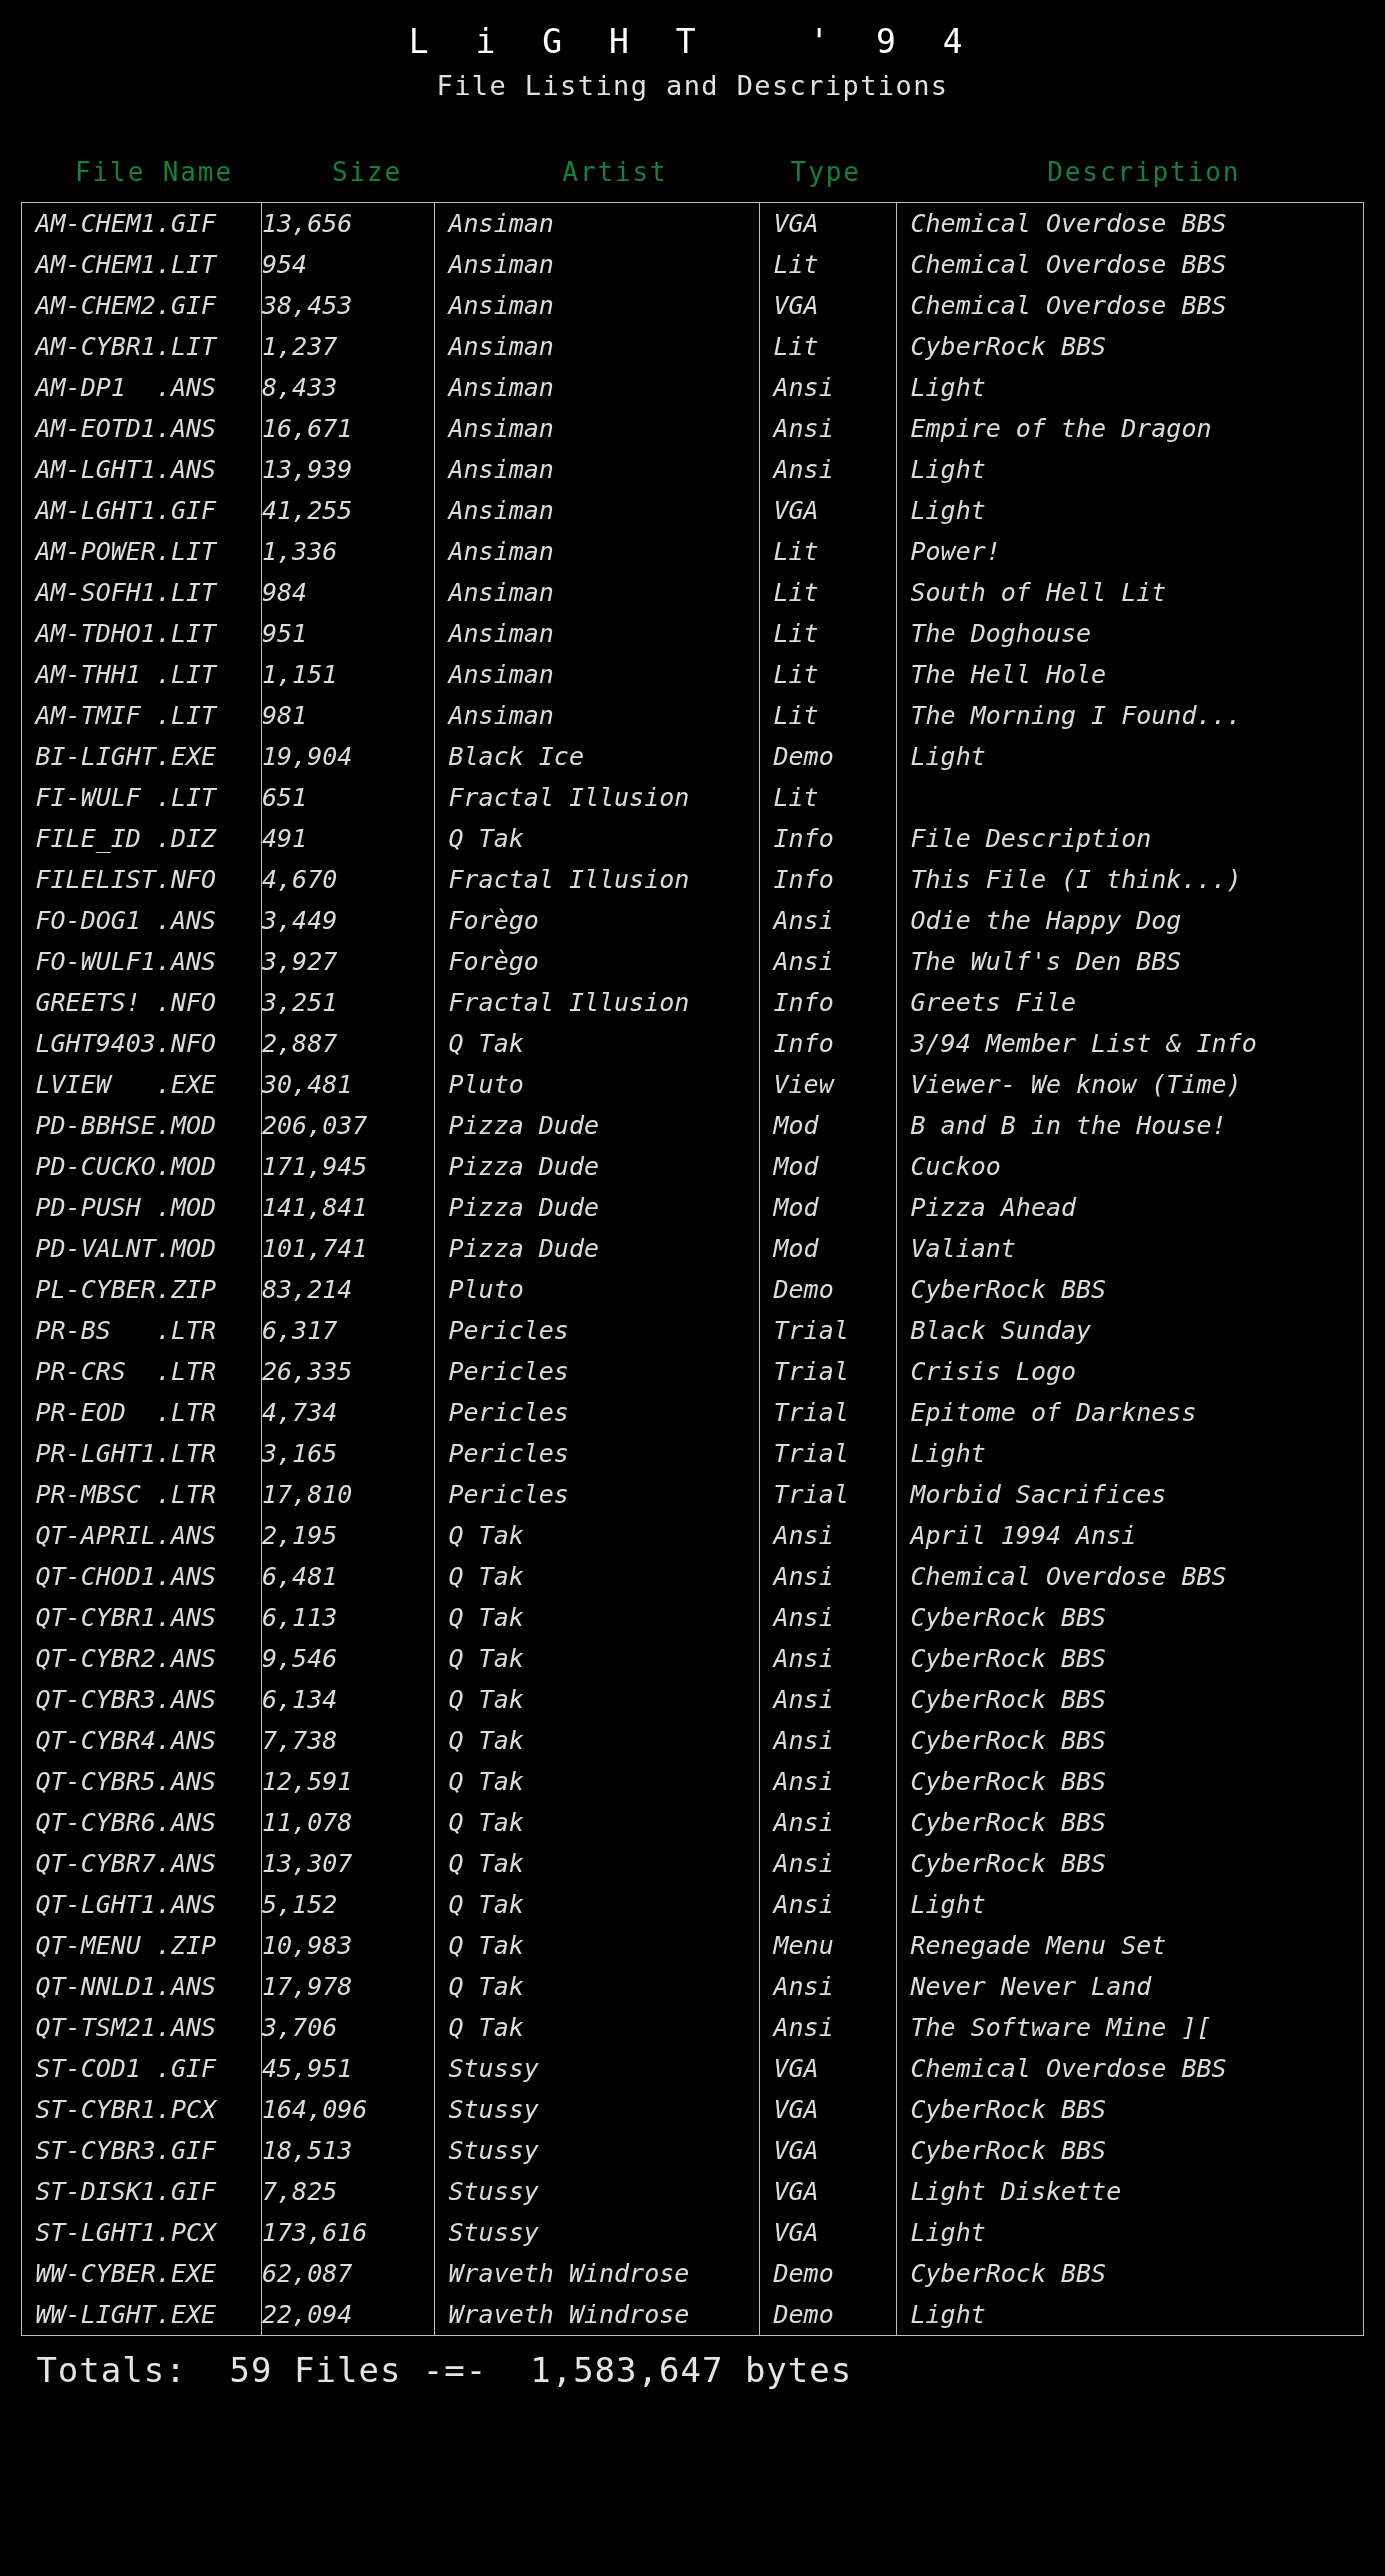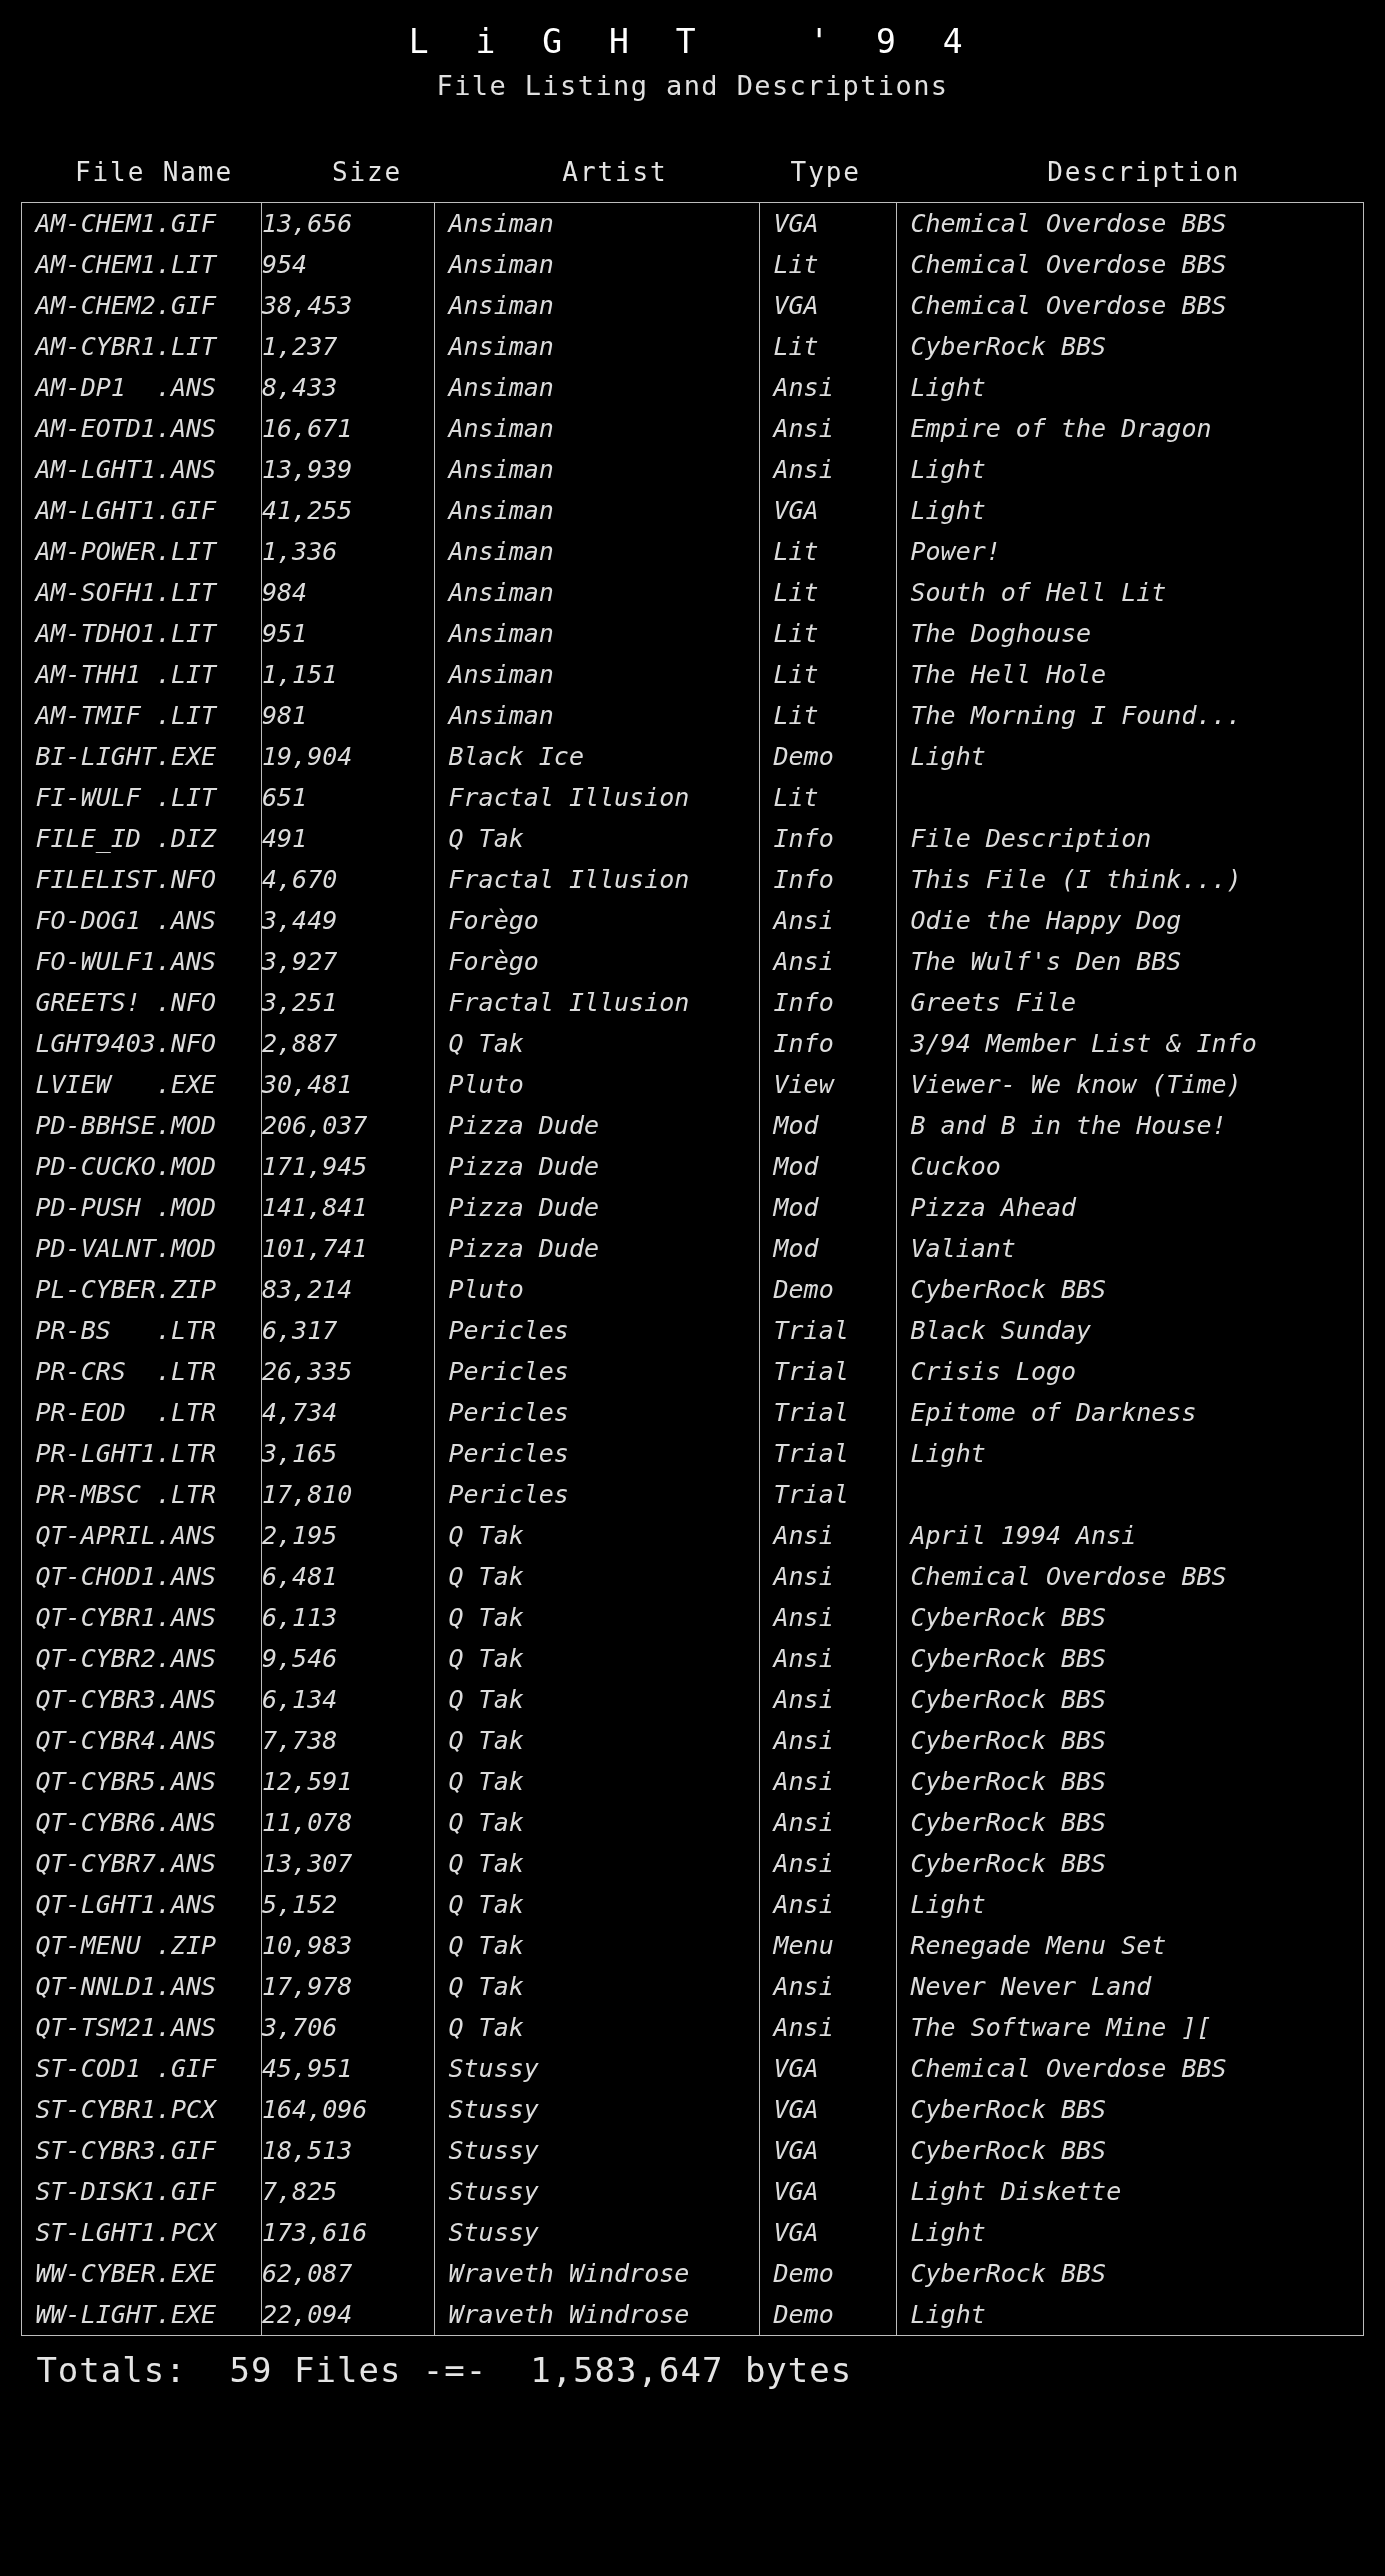--- a/index.html
+++ b/index.html
@@ -41,21 +41,21 @@
     margin-top: 7.7px;
     white-space: pre;
   }
 
   
   .col-heads {
     margin-top: 56px;
     display: flex;
     font-size: 26px;
     letter-spacing: 1.9px;
-    color: #e5e5e5;
+    color: #15803d;
     padding-left: 23px;
     padding-right: 23px;
     box-sizing: border-box;
   }
   .ch-name   { width: 262px; text-align: center; }
   .ch-size   { width: 164px; text-align: center; }
   .ch-artist { width: 332px; text-align: center; }
   .ch-type   { width: 135px; text-align: left; padding-left: 9.6px;}
   .ch-desc   { flex: 1;      text-align: center; }
 
@@ -162,21 +162,21 @@
         <div class="row"><div class="c-name">LVIEW   .EXE</div><div class="c-size">30,481</div><div class="c-artist">Pluto</div><div class="c-type">View</div><div class="c-desc">Viewer- We know (Time)</div></div>
         <div class="row"><div class="c-name">PD-BBHSE.MOD</div><div class="c-size">206,037</div><div class="c-artist">Pizza Dude</div><div class="c-type">Mod</div><div class="c-desc">B and B in the House!</div></div>
         <div class="row"><div class="c-name">PD-CUCKO.MOD</div><div class="c-size">171,945</div><div class="c-artist">Pizza Dude</div><div class="c-type">Mod</div><div class="c-desc">Cuckoo</div></div>
         <div class="row"><div class="c-name">PD-PUSH .MOD</div><div class="c-size">141,841</div><div class="c-artist">Pizza Dude</div><div class="c-type">Mod</div><div class="c-desc">Pizza Ahead</div></div>
         <div class="row"><div class="c-name">PD-VALNT.MOD</div><div class="c-size">101,741</div><div class="c-artist">Pizza Dude</div><div class="c-type">Mod</div><div class="c-desc">Valiant</div></div>
         <div class="row"><div class="c-name">PL-CYBER.ZIP</div><div class="c-size">83,214</div><div class="c-artist">Pluto</div><div class="c-type">Demo</div><div class="c-desc">CyberRock BBS</div></div>
         <div class="row"><div class="c-name">PR-BS   .LTR</div><div class="c-size">6,317</div><div class="c-artist">Pericles</div><div class="c-type">Trial</div><div class="c-desc">Black Sunday</div></div>
         <div class="row"><div class="c-name">PR-CRS  .LTR</div><div class="c-size">26,335</div><div class="c-artist">Pericles</div><div class="c-type">Trial</div><div class="c-desc">Crisis Logo</div></div>
         <div class="row"><div class="c-name">PR-EOD  .LTR</div><div class="c-size">4,734</div><div class="c-artist">Pericles</div><div class="c-type">Trial</div><div class="c-desc">Epitome of Darkness</div></div>
         <div class="row"><div class="c-name">PR-LGHT1.LTR</div><div class="c-size">3,165</div><div class="c-artist">Pericles</div><div class="c-type">Trial</div><div class="c-desc">Light</div></div>
-        <div class="row"><div class="c-name">PR-MBSC .LTR</div><div class="c-size">17,810</div><div class="c-artist">Pericles</div><div class="c-type">Trial</div></div>
+        <div class="row"><div class="c-name">PR-MBSC .LTR</div><div class="c-size">17,810</div><div class="c-artist">Pericles</div><div class="c-type">Trial</div><div class="c-desc">Morbid Sacrifices</div></div>
         <div class="row"><div class="c-name">QT-APRIL.ANS</div><div class="c-size">2,195</div><div class="c-artist">Q Tak</div><div class="c-type">Ansi</div><div class="c-desc">April 1994 Ansi</div></div>
         <div class="row"><div class="c-name">QT-CHOD1.ANS</div><div class="c-size">6,481</div><div class="c-artist">Q Tak</div><div class="c-type">Ansi</div><div class="c-desc">Chemical Overdose BBS</div></div>
         <div class="row"><div class="c-name">QT-CYBR1.ANS</div><div class="c-size">6,113</div><div class="c-artist">Q Tak</div><div class="c-type">Ansi</div><div class="c-desc">CyberRock BBS</div></div>
         <div class="row"><div class="c-name">QT-CYBR2.ANS</div><div class="c-size">9,546</div><div class="c-artist">Q Tak</div><div class="c-type">Ansi</div><div class="c-desc">CyberRock BBS</div></div>
         <div class="row"><div class="c-name">QT-CYBR3.ANS</div><div class="c-size">6,134</div><div class="c-artist">Q Tak</div><div class="c-type">Ansi</div><div class="c-desc">CyberRock BBS</div></div>
         <div class="row"><div class="c-name">QT-CYBR4.ANS</div><div class="c-size">7,738</div><div class="c-artist">Q Tak</div><div class="c-type">Ansi</div><div class="c-desc">CyberRock BBS</div></div>
         <div class="row"><div class="c-name">QT-CYBR5.ANS</div><div class="c-size">12,591</div><div class="c-artist">Q Tak</div><div class="c-type">Ansi</div><div class="c-desc">CyberRock BBS</div></div>
         <div class="row"><div class="c-name">QT-CYBR6.ANS</div><div class="c-size">11,078</div><div class="c-artist">Q Tak</div><div class="c-type">Ansi</div><div class="c-desc">CyberRock BBS</div></div>
         <div class="row"><div class="c-name">QT-CYBR7.ANS</div><div class="c-size">13,307</div><div class="c-artist">Q Tak</div><div class="c-type">Ansi</div><div class="c-desc">CyberRock BBS</div></div>
         <div class="row"><div class="c-name">QT-LGHT1.ANS</div><div class="c-size">5,152</div><div class="c-artist">Q Tak</div><div class="c-type">Ansi</div><div class="c-desc">Light</div></div>

